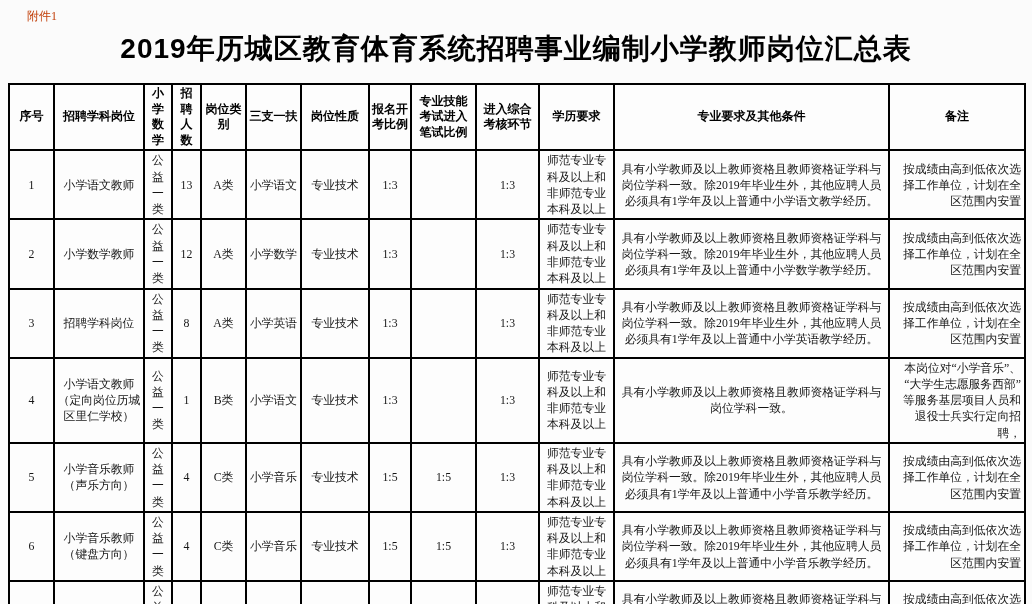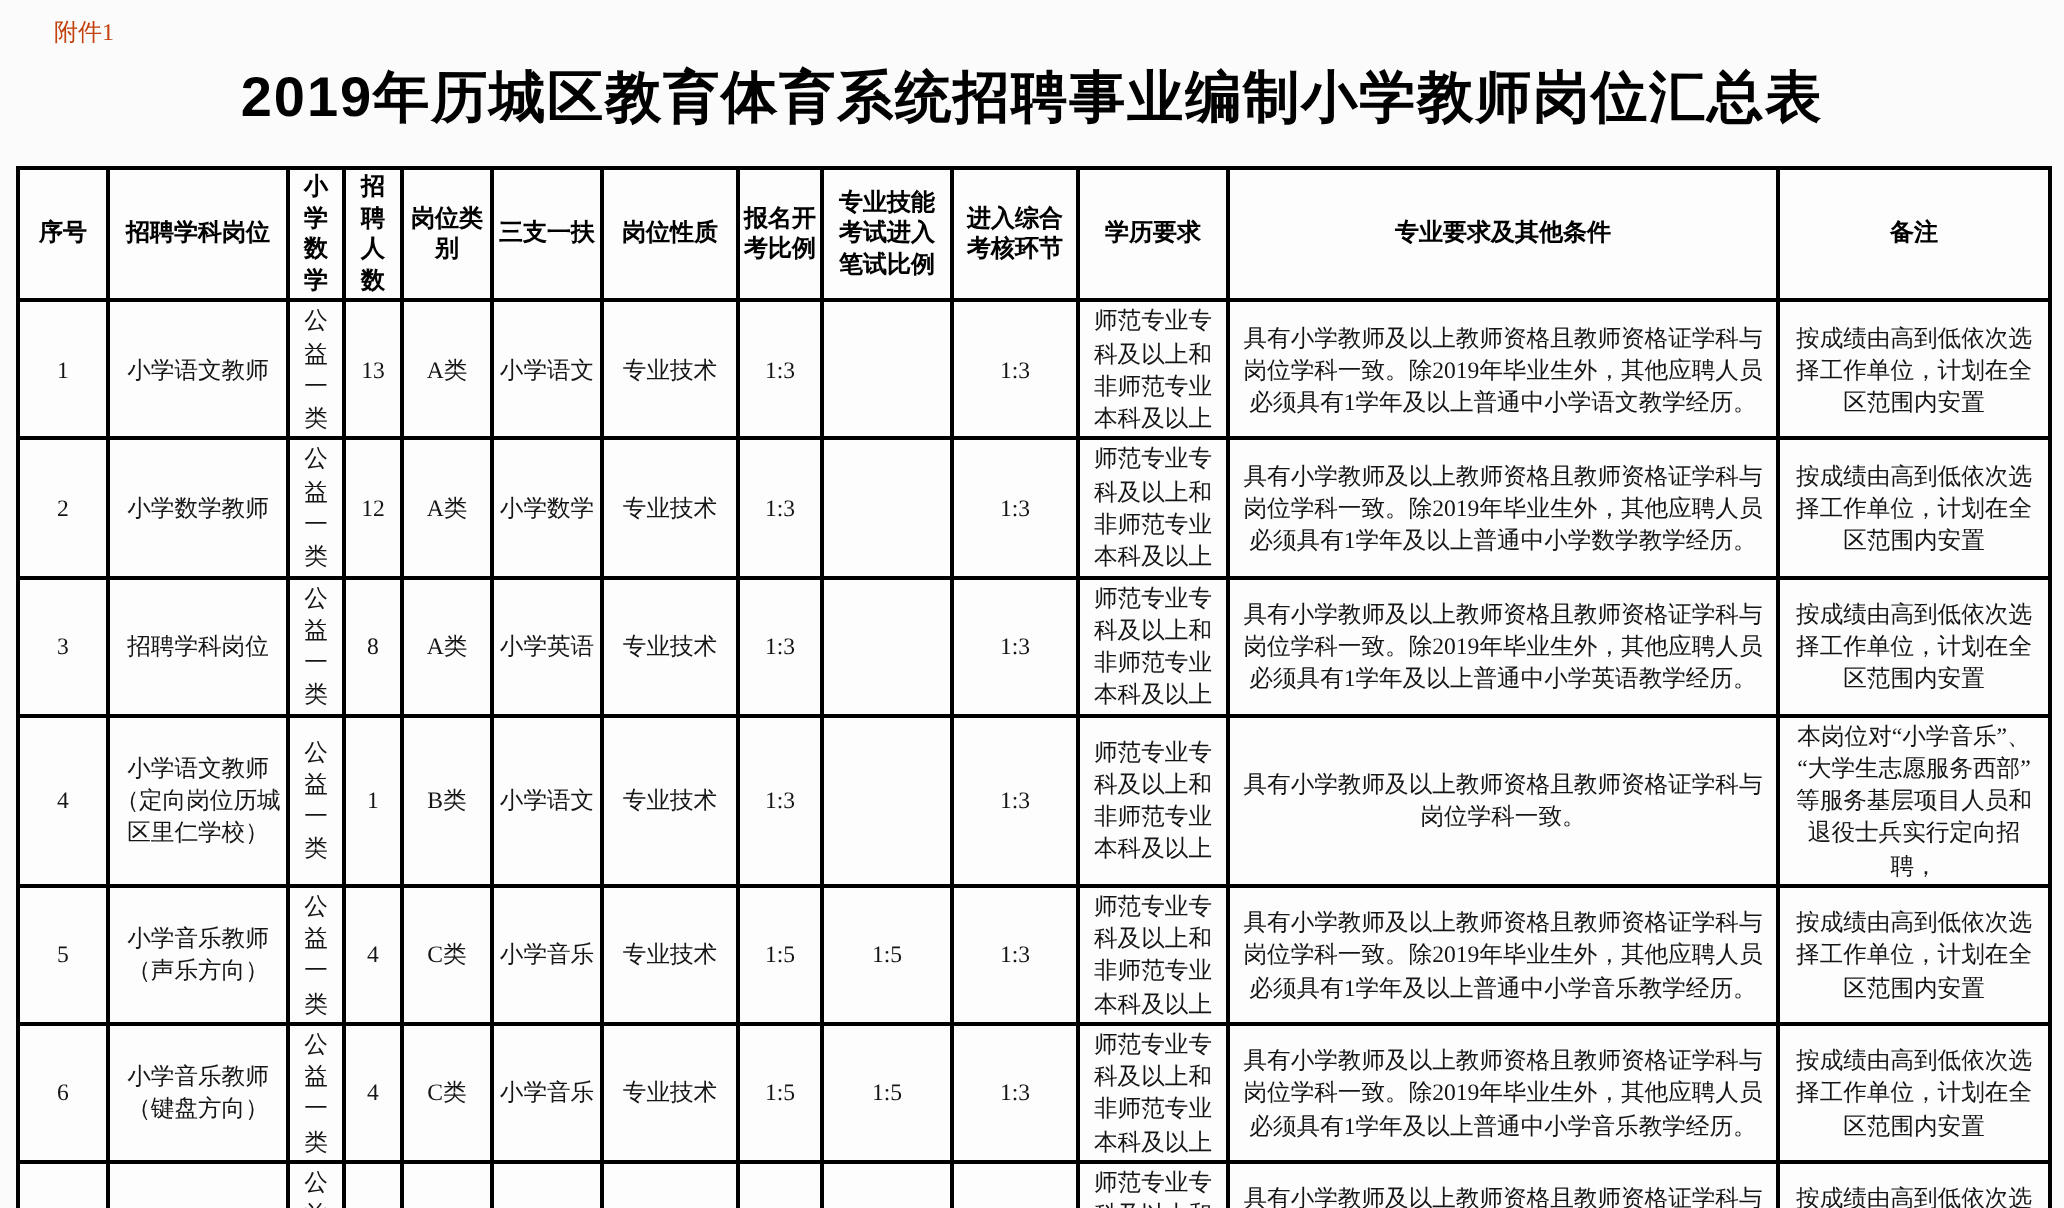--- a/index.html
+++ b/index.html
@@ -49,21 +49,21 @@
     color: #000;
   }
   table.positions td {
     font-size: 11.8px;
     line-height: 1.38;
     text-align: center;
     padding: 1px 2px;
   }
   
   table.positions td.c12 { text-align: center; padding: 1px 3px; }
-  table.positions td.c13 { text-align: center; padding: 1px 3px; }
+  table.positions td.c13 { text-align: right; padding: 1px 3px; }
   thead tr { height: 60px; }
   tbody tr:nth-child(1) { height: 64px; }
   tbody tr:nth-child(2) { height: 63px; }
   tbody tr:nth-child(3) { height: 65px; }
   tbody tr:nth-child(4) { height: 72px; }
   tbody tr:nth-child(5) { height: 66px; }
   tbody tr:nth-child(6) { height: 65px; }
   tbody tr:nth-child(7) { height: 69px; }
 </style>
 </head>

